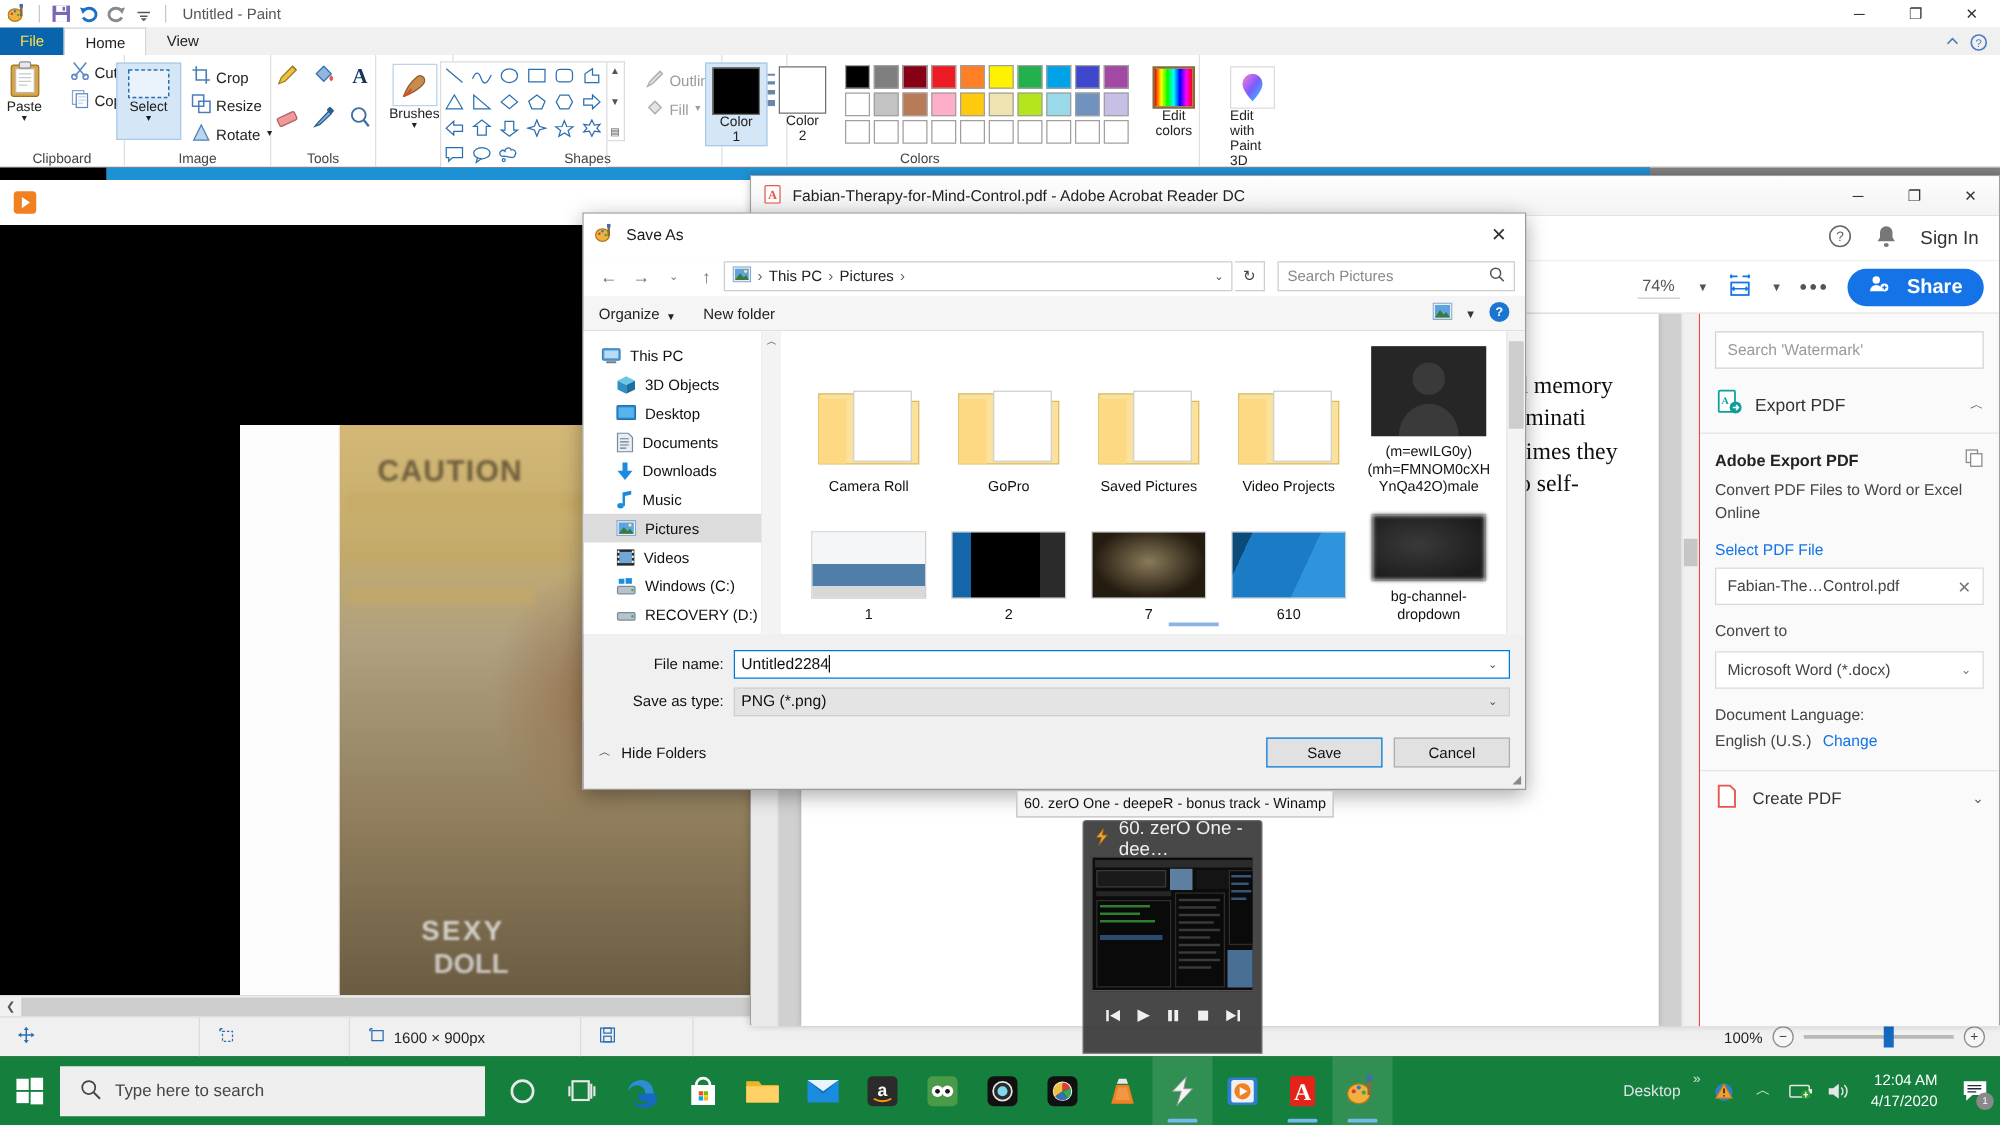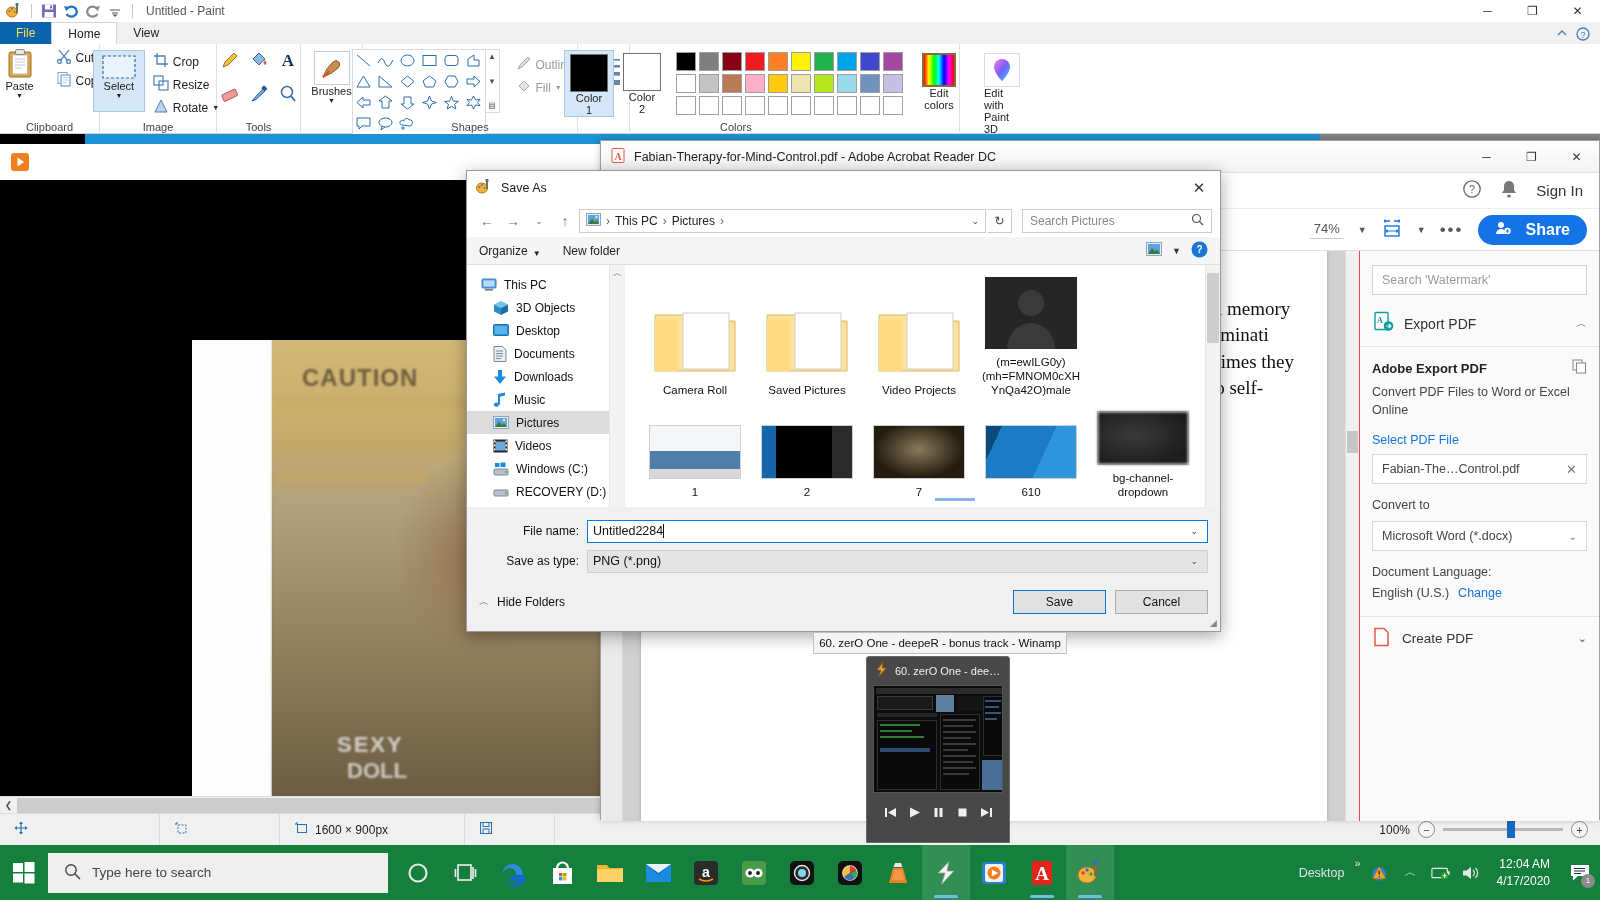--- a/index.html
+++ b/index.html
@@ -207,21 +207,21 @@
   .dlg-btn.default { border:1px solid #0078d7; background:#e1e1e1; }
 
   
   #winamp-tooltip { left:813px; top:632px; width:254px; height:22px; background:#f4f4f4;
       border:1px solid #c0c0c0; display:flex; align-items:center; justify-content:center;
       font-size:11.5px; color:#111; }
   #winamp-preview { left:866px; top:656px; width:144px; height:187px;
       background:rgba(58,58,58,.93); border:1px solid #6a6a6a; border-radius:3px 3px 0 0;
       display:flex; flex-direction:column; }
   #wa-head { height:28px; display:flex; align-items:center; gap:6px; padding:0 7px; }
-  #wa-head-text { font-size:11px; color:#f0f0f0; }
+  #wa-head-text { font-size:15px; color:#f0f0f0; }
   #wa-thumb { margin:0 6px; height:108px; background:#0c0c0c; border:1px solid #555;
       position:relative; overflow:hidden; }
   #wa-controls { height:38px; display:flex; align-items:center; justify-content:center; gap:4px; }
   .wa-btn { width:20px; height:20px; display:flex; align-items:center; justify-content:center;
       color:#f2f2f2; font-size:11px; }
 
   
   #taskbar { left:0; top:845px; width:1600px; height:55px; background:#15803d; display:flex; align-items:center; }
   #start-btn { width:48px; height:55px; display:flex; align-items:center; justify-content:center; }
   #tb-search { width:340px; height:40px; background:#efefef; display:flex; align-items:center;
@@ -1079,20 +1079,28 @@
   <path d="M6 14 h22 v52 h-22z" fill="#fcd982"></path>
 </svg></div>
             <div class="file-label">Camera Roll</div>
           </div>
           <div class="file-item">
             <div class="folder-ico"><svg width="92" height="72" viewBox="0 0 92 72">
   <path d="M6 10 h28 l6 6 h46 v50 h-80z" fill="#fbe19a" stroke="#d8b963"></path>
   <rect x="34" y="8" width="46" height="56" fill="#fff" stroke="#cfcfcf"></rect>
   <path d="M6 14 h22 v52 h-22z" fill="#fcd982"></path>
 </svg></div>
+            <div class="file-label">GoPro</div>
+          </div>
+          <div class="file-item">
+            <div class="folder-ico"><svg width="92" height="72" viewBox="0 0 92 72">
+  <path d="M6 10 h28 l6 6 h46 v50 h-80z" fill="#fbe19a" stroke="#d8b963"></path>
+  <rect x="34" y="8" width="46" height="56" fill="#fff" stroke="#cfcfcf"></rect>
+  <path d="M6 14 h22 v52 h-22z" fill="#fcd982"></path>
+</svg></div>
             <div class="file-label">Saved Pictures</div>
           </div>
           <div class="file-item">
             <div class="folder-ico"><svg width="92" height="72" viewBox="0 0 92 72">
   <path d="M6 10 h28 l6 6 h46 v50 h-80z" fill="#fbe19a" stroke="#d8b963"></path>
   <rect x="34" y="8" width="46" height="56" fill="#fff" stroke="#cfcfcf"></rect>
   <path d="M6 14 h22 v52 h-22z" fill="#fcd982"></path>
 </svg></div>
             <div class="file-label">Video Projects</div>
           </div>

